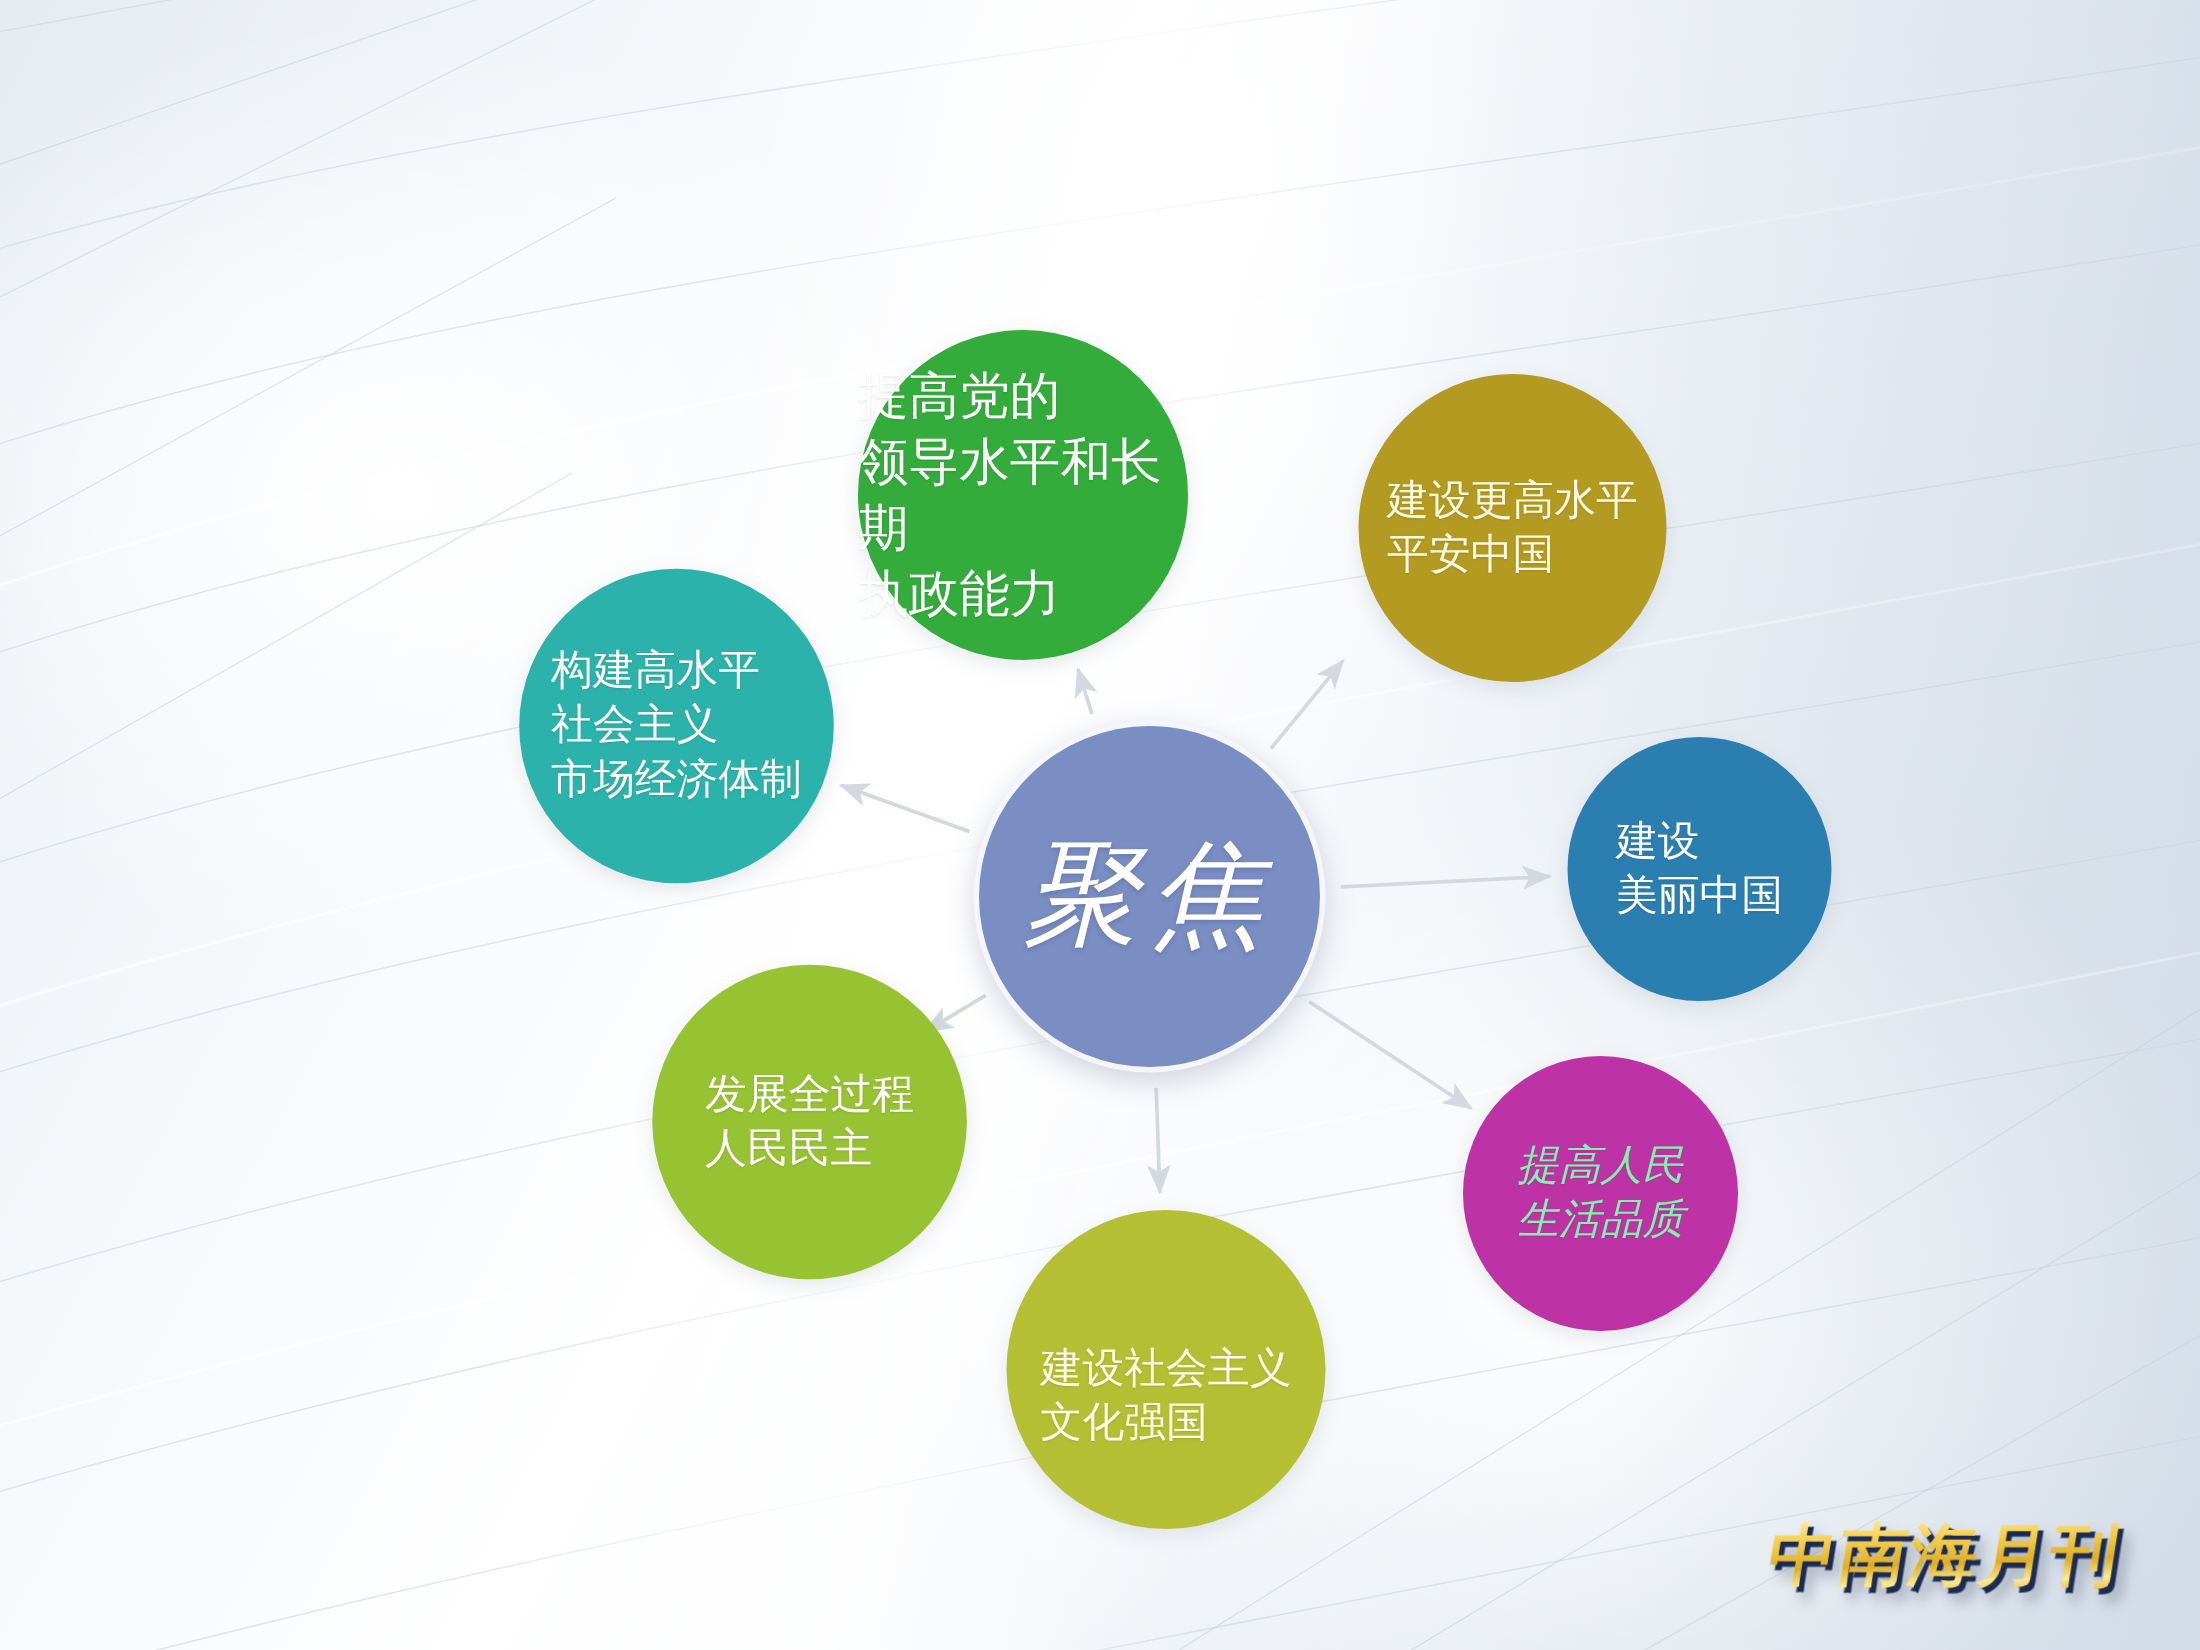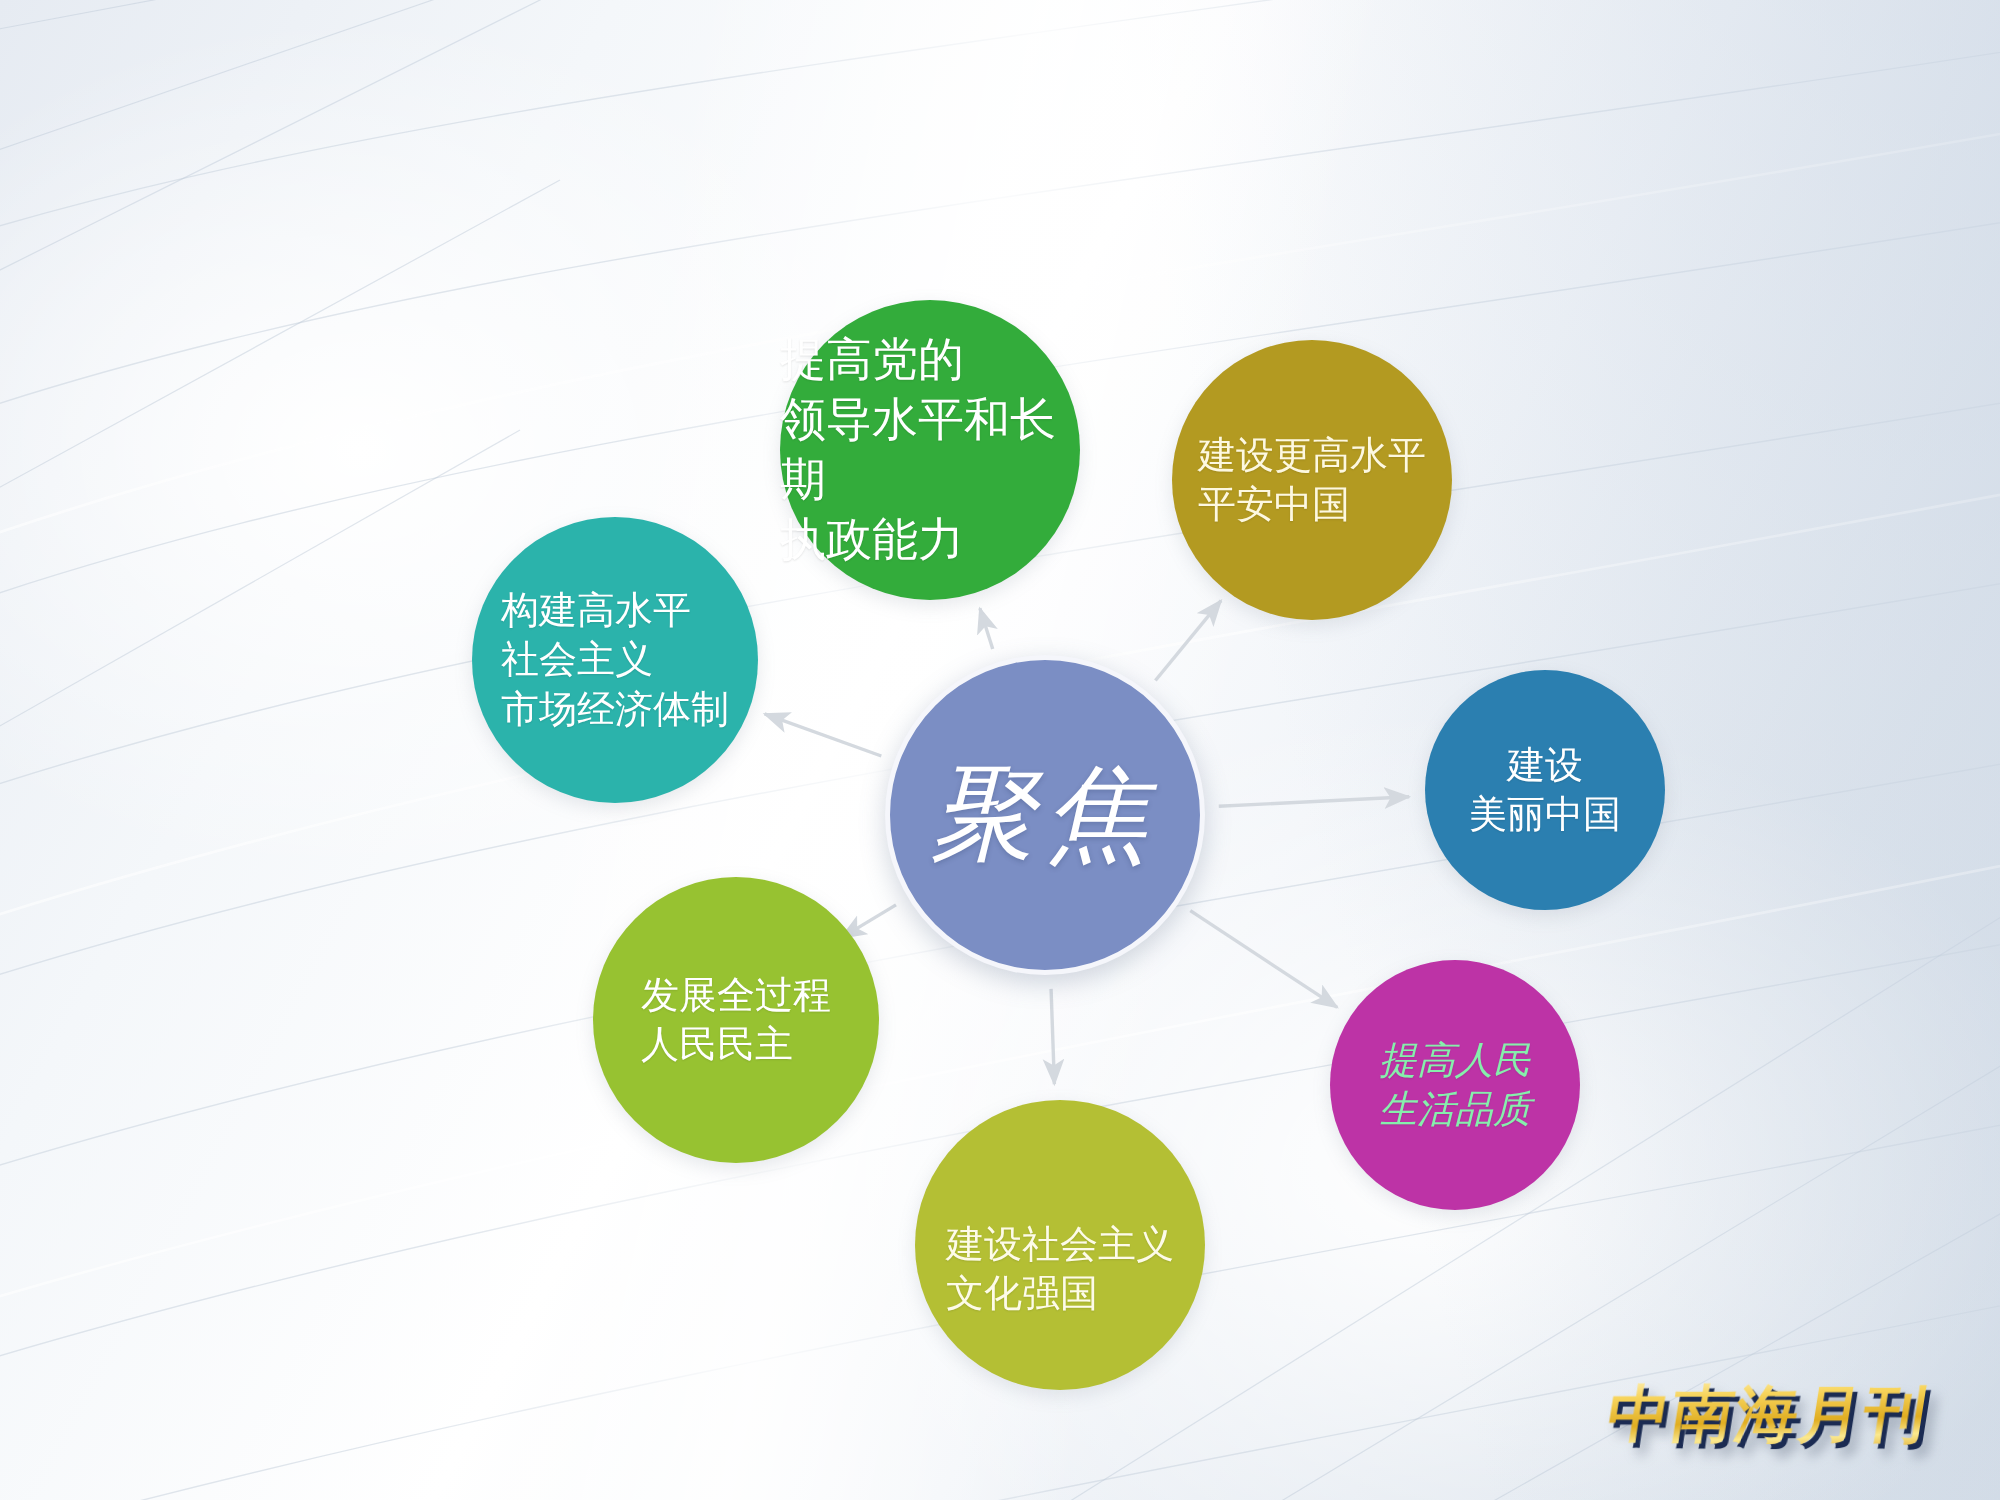--- a/index.html
+++ b/index.html
@@ -135,26 +135,26 @@
         <path d="M881.3098681785802,755.9954175992557 L764.5789135609525,713.9179804696457"></path>
       </g>
   </svg>
 
   <div id="nodes">
       <div class="node" style="left: 780px; top: 300px; width: 300px; height: 300px; background: rgb(51, 172, 59);">
         <div class="label" style="font-size: 46px; color: rgb(255, 255, 255);">提高党的
 领导水平和长期
 执政能力</div>
       </div>
-      <div class="node" style="left: 1172px; top: 340px; width: 280px; height: 280px; background: rgb(179, 154, 33);">
+      <div class="node" style="left: 1235px; top: 340px; width: 280px; height: 280px; background: rgb(179, 154, 33);">
         <div class="label" style="font-size: 38px; color: rgb(253, 248, 224);">建设更高水平
 平安中国</div>
       </div>
       <div class="node" style="left: 1425px; top: 670px; width: 240px; height: 240px; background: rgb(43, 127, 176);">
-        <div class="label" style="font-size: 38px; color: rgb(255, 255, 255); text-align: center;">建设
+        <div class="label" style="font-size: 38px; color: rgb(255, 255, 255);">建设
 美丽中国</div>
       </div>
       <div class="node" style="left: 1330px; top: 960px; width: 250px; height: 250px; background: rgb(189, 51, 166);">
         <div class="label" style="font-size: 38px; color: #86efac; font-style: italic;">提高人民
 生活品质</div>
       </div>
       <div class="node" style="left: 915px; top: 1100px; width: 290px; height: 290px; background: rgb(180, 191, 52);">
         <div class="label" style="font-size: 38px; color: rgb(253, 251, 232); margin-top: 48px;">建设社会主义
 文化强国</div>
       </div>

